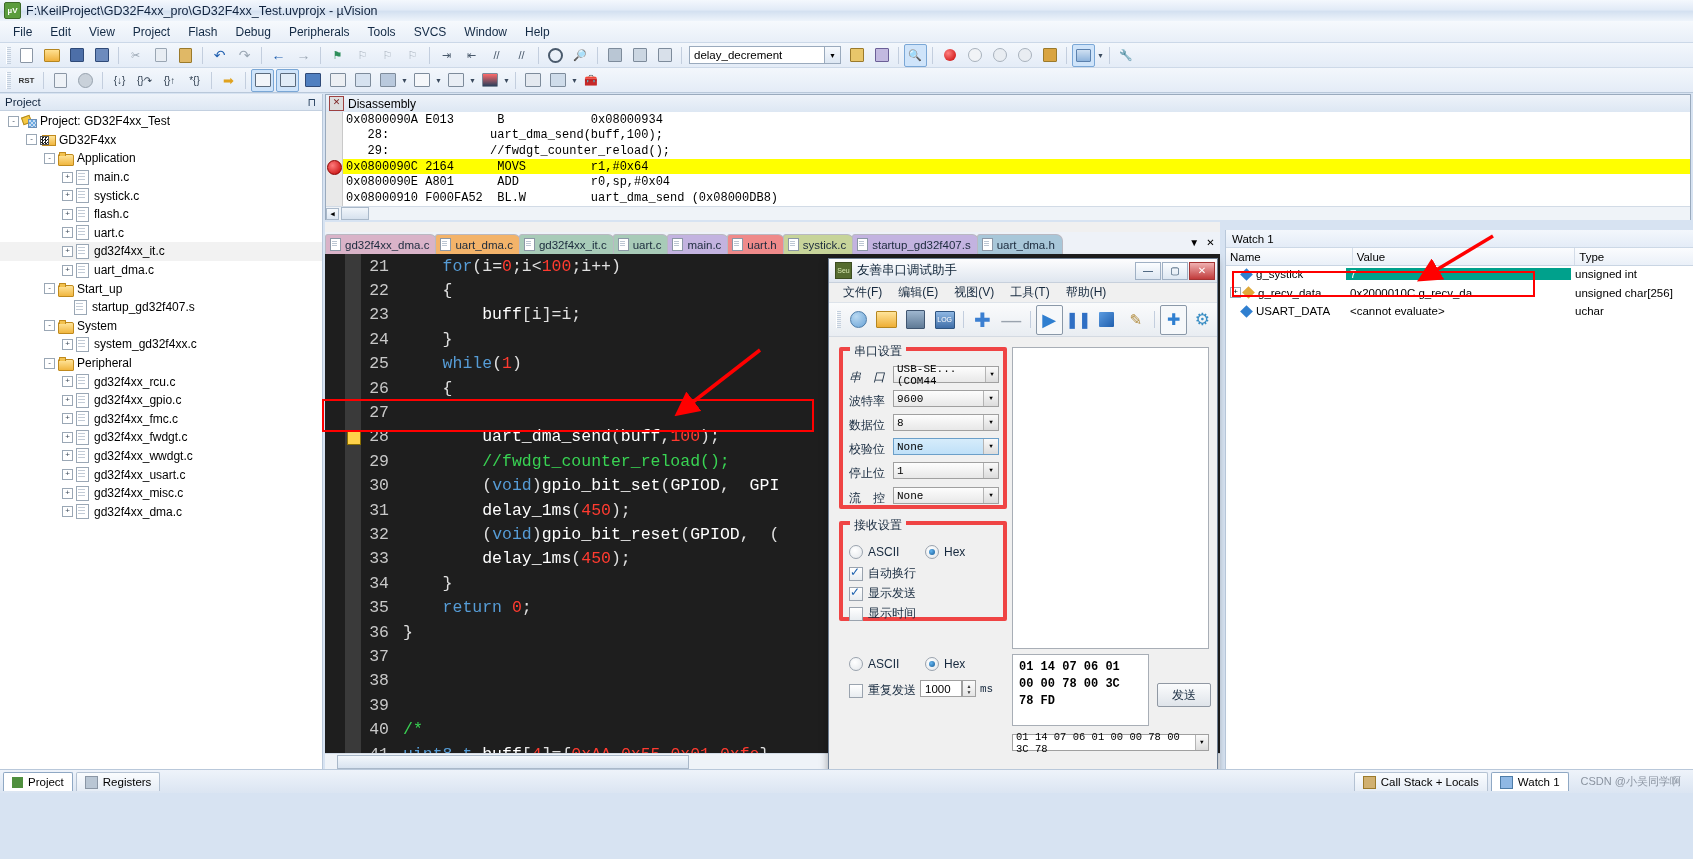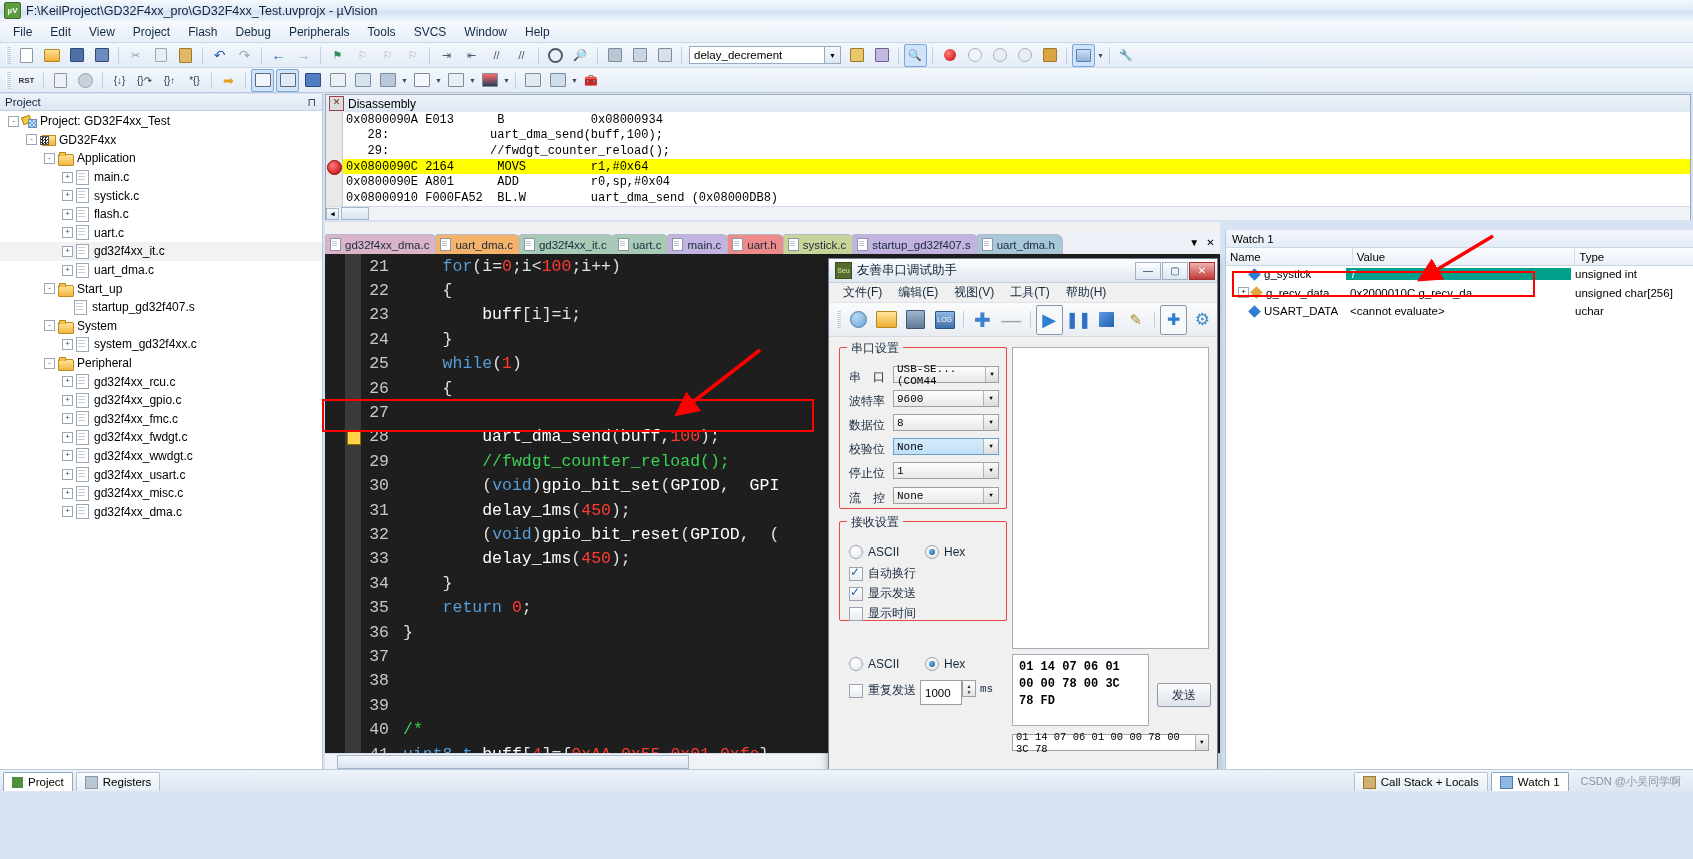--- a/index.html
+++ b/index.html
@@ -153,21 +153,21 @@
 
   
   #watchpane{left:1225px;top:230px;width:468px;height:540px;background:#fff;border-left:1px solid #b9c8da;}
   #watchhead{position:absolute;left:0;top:0;width:468px;height:18px;display:flex;align-items:center;
     padding-left:6px;box-sizing:border-box;background:linear-gradient(to bottom,#f3f7fc,#e4ecf7);
     border-bottom:1px solid #ccd8e6;font-size:11.5px;}
   #watchcols{position:absolute;left:0;top:18px;width:468px;height:17px;display:flex;
     background:linear-gradient(to bottom,#fbfcfe,#eaf0f8);border-bottom:1px solid #c9d5e3;font-size:11.5px;}
   #watchcols div{display:flex;align-items:center;padding-left:4px;border-right:1px solid #d3dce8;box-sizing:border-box;}
   .wrow{position:relative;height:18.5px;display:flex;align-items:center;font-size:11.5px;}
-  .wrow .wname{width:120px;display:flex;align-items:center;padding-left:12px;box-sizing:border-box;white-space:nowrap;}
+  .wrow .wname{width:120px;display:flex;align-items:center;padding-left:4px;box-sizing:border-box;white-space:nowrap;}
   .wrow .wval{width:225px;padding-left:4px;box-sizing:border-box;white-space:nowrap;overflow:hidden;}
   .wrow .wtype{width:120px;padding-left:4px;box-sizing:border-box;white-space:nowrap;overflow:hidden;}
   .wdiamond{width:9px;height:9px;background:#2f7fd0;transform:rotate(45deg);margin-right:5px;flex:none;}
   .wexp{width:9px;height:9px;border:1px solid #9aa7b5;background:#fff;font-size:8px;line-height:7px;
         text-align:center;margin-right:3px;flex:none;}
 
   
   #statusbar{left:0;top:769px;width:1693px;height:23px;
     background:linear-gradient(to bottom,#eef3fa,#dbe5f2);border-top:1px solid #b9c8da;
     display:flex;align-items:center;font-size:11.5px;}
@@ -190,21 +190,21 @@
     background:linear-gradient(to bottom,#fbfdff,#dde7f2);}
   .winbtn.close{background:linear-gradient(to bottom,#f0b1b1,#c13b3b);border-color:#a33434;color:#fff;margin-right:2px;}
   #sermenu{position:absolute;left:0;top:24px;width:100%;height:20px;background:#f0f0f0;
     display:flex;align-items:center;padding-left:6px;box-sizing:border-box;border-bottom:1px solid #dde3ea;}
   #sermenu div{padding:2px 8px;font-size:12px;color:#16293e;}
   #sertb{position:absolute;left:0;top:44px;width:100%;height:34px;background:linear-gradient(to bottom,#fafbfc,#e9edf2);
     display:flex;align-items:center;border-bottom:1px solid #d4dae2;box-sizing:border-box;padding-left:4px;}
   .stb{width:28px;height:28px;margin:0 1px;display:flex;align-items:center;justify-content:center;
     border:1px solid transparent;border-radius:2px;}
   .stb.framed{border-color:#8a98a8;background:#f6f8fa;}
-  .group{position:absolute;border:1px solid #ef4444;border-radius:2px;box-sizing:border-box;}
+  .group{position:absolute;border:4px solid #ef4444;border-radius:2px;box-sizing:border-box;}
   .grouptitle{position:absolute;background:#f0f0f0;padding:0 4px;font-size:12px;color:#16293e;top:-8px;left:7px;}
   .flabel{position:absolute;font-size:12px;color:#16293e;}
   .fcombo{position:absolute;height:17px;background:linear-gradient(to bottom,#fdfdfd,#e8e8e8);
     border:1px solid #a0a0a0;box-sizing:border-box;display:flex;align-items:center;
     font-family:"Liberation Mono", monospace;font-size:11px;padding-left:3px;}
   .fcombo.hi{background:linear-gradient(to bottom,#d6ecfb,#bfe0f8);border-color:#6b9fc9;}
   .fcombo .ca{margin-left:auto;width:14px;height:15px;display:flex;align-items:center;justify-content:center;
     font-size:6px;border-left:1px solid #b4b4b4;
     background:linear-gradient(to bottom,#fafafa,#dcdcdc);}
   .radio{width:12px;height:12px;border-radius:50%;border:1px solid #9aa3ae;
@@ -223,21 +223,21 @@
   #histcombo{position:absolute;height:17px;background:#fff;border:1px solid #a0a0a0;box-sizing:border-box;
     display:flex;align-items:center;font-family:"Liberation Mono", monospace;font-size:10.5px;padding-left:3px;}
   #histcombo .ca{margin-left:auto;width:14px;height:15px;display:flex;align-items:center;justify-content:center;
     font-size:6px;background:linear-gradient(to bottom,#fafafa,#dcdcdc);border-left:1px solid #b4b4b4;}
   #serstatus{position:absolute;left:0;bottom:0;width:100%;height:20px;
     background:linear-gradient(to bottom,#eef1f5,#dfe4ea);border-top:1px solid #c8cfd8;
     display:flex;align-items:center;font-size:11.5px;color:#10243a;box-sizing:border-box;}
   .spin{position:absolute;width:14px;height:17px;border:1px solid #a0a0a0;box-sizing:border-box;
     background:linear-gradient(to bottom,#fbfbfb,#e4e4e4);display:flex;flex-direction:column;
     align-items:center;justify-content:center;font-size:5px;line-height:6px;color:#333;}
-  .numedit{position:absolute;height:25px;background:#fff;border:1px solid #a0a0a0;box-sizing:border-box;
+  .numedit{position:absolute;height:17px;background:#fff;border:1px solid #a0a0a0;box-sizing:border-box;
     display:flex;align-items:center;padding-left:4px;font-size:11.5px;}
 
   
   .redbox{position:absolute;border:2.5px solid #ff0000;box-sizing:border-box;pointer-events:none;}
   .redarrow{position:absolute;pointer-events:none;}
   .wm{position:absolute;font-size:11px;color:#8a93a0;}
 </style>
 </head>
 <body>
 
@@ -775,21 +775,21 @@
         <span style="color:#2f7fd0;font-size:16px;">✚</span>
       </div>
     <div class="stb">
         <span style="color:#3a8ec4;font-size:17px;">⚙</span>
       </div>
   </div>
 
   <div class="group" style="left:10px;top:88px;width:168px;height:162px;">
     <div class="grouptitle">串口设置</div>
   </div>
-  <div class="flabel" style="left:20px;top:110px;">串　口</div>
+  <div class="flabel" style="left:20px;top:110px;font-style:italic;">串　口</div>
   <div class="fcombo" style="left:64px;top:107px;width:106px;">
     <span>USB-SE... (COM44</span>
     <span class="ca">▼</span>
   </div>
   <div class="flabel" style="left:20px;top:134px;">波特率</div>
   <div class="fcombo" style="left:64px;top:131px;width:106px;">
     <span>9600</span>
     <span class="ca">▼</span>
   </div>
   <div class="flabel" style="left:20px;top:158px;">数据位</div>

